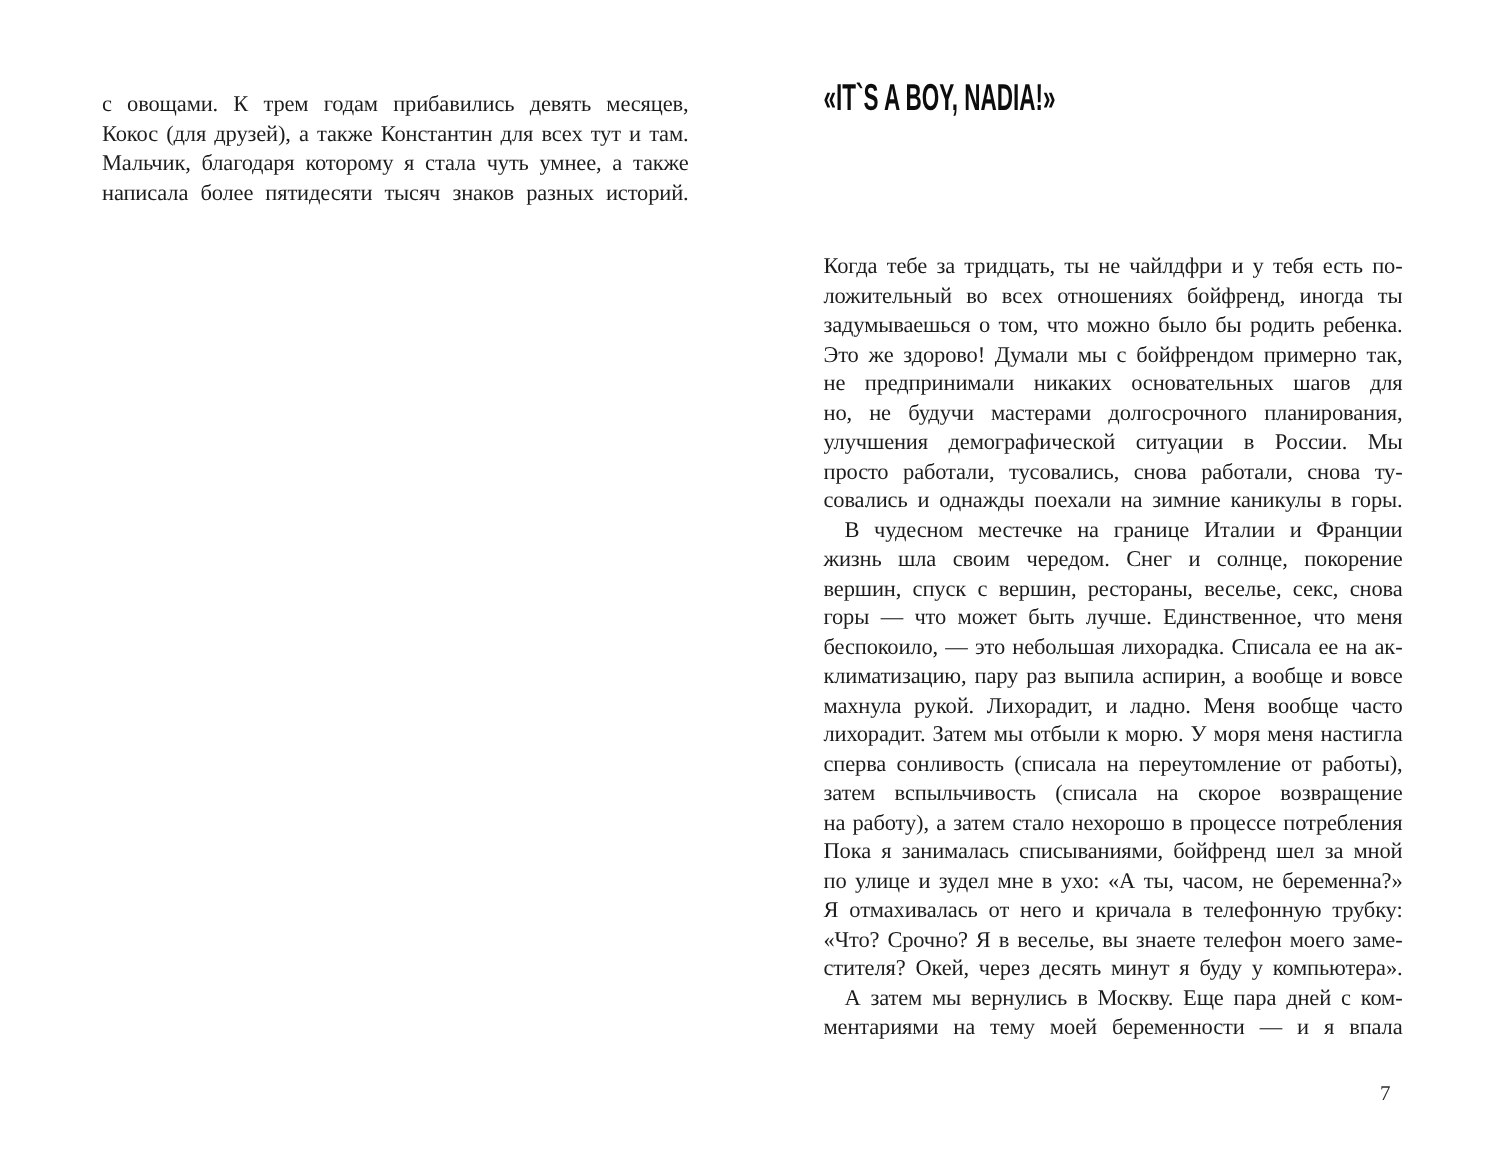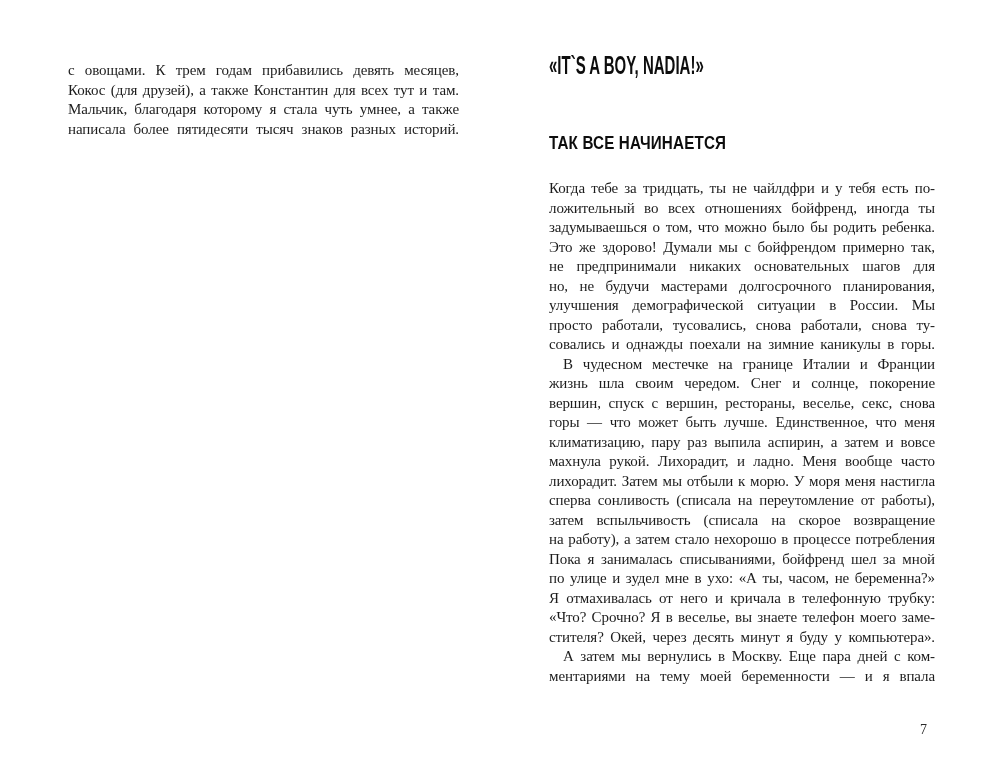--- a/index.html
+++ b/index.html
@@ -75,21 +75,21 @@
     font-size: 19px;
     line-height: 20px;
     color: #0d0d0d;
     letter-spacing: 0.2px;
     white-space: nowrap;
     transform: scaleX(0.80);
     transform-origin: 0 50%;
   }
   .body-block {
     position: absolute;
-    top: 179px;
+    top: 169px;
     left: 0;
     width: 386px;
   }
   .page-number {
     position: absolute;
     top: 721px;
     right: 8px;
     font-size: 14px;
     line-height: 18px;
     color: #2a2a2a;
@@ -107,38 +107,36 @@
         <div class="bline">Кокос (для друзей), а также Константин для всех тут и там.</div>
         <div class="bline">Мальчик, благодаря которому я стала чуть умнее, а также</div>
         <div class="bline">написала более пятидесяти тысяч знаков разных историй.</div>
       </div>
   </div>
 
   <div class="col-right">
     <div class="chapter-title">
       <span class="condensed">«IT`S A BOY, NADIA!»</span>
     </div>
-    <div class="section-title">
-      <span class="condensed">ТАК ВСЕ НАЧИНАЕТСЯ</span>
-    </div>
     <div class="body-block">
         <div class="bline">Когда тебе за тридцать, ты не чайлдфри и у тебя есть по-</div>
         <div class="bline">ложительный во всех отношениях бойфренд, иногда ты</div>
         <div class="bline">задумываешься о том, что можно было бы родить ребенка.</div>
         <div class="bline">Это же здорово! Думали мы с бойфрендом примерно так,</div>
         <div class="bline">не предпринимали никаких основательных шагов для</div>
         <div class="bline">но, не будучи мастерами долгосрочного планирования,</div>
         <div class="bline">улучшения демографической ситуации в России. Мы</div>
         <div class="bline">просто работали, тусовались, снова работали, снова ту-</div>
         <div class="bline">совались и однажды поехали на зимние каникулы в горы.</div>
         <div class="bline indent">В чудесном местечке на границе Италии и Франции</div>
         <div class="bline">жизнь шла своим чередом. Снег и солнце, покорение</div>
         <div class="bline">вершин, спуск с вершин, рестораны, веселье, секс, снова</div>
         <div class="bline">горы — что может быть лучше. Единственное, что меня</div>
-        <div class="bline">климатизацию, пару раз выпила аспирин, а затем и вовсе</div>
+        <div class="bline">беспокоило, — это небольшая лихорадка. Списала ее на ак-</div>
+        <div class="bline">климатизацию, пару раз выпила аспирин, а вообще и вовсе</div>
         <div class="bline">махнула рукой. Лихорадит, и ладно. Меня вообще часто</div>
         <div class="bline">лихорадит. Затем мы отбыли к морю. У моря меня настигла</div>
         <div class="bline">сперва сонливость (списала на переутомление от работы),</div>
         <div class="bline">затем вспыльчивость (списала на скорое возвращение</div>
         <div class="bline">на работу), а затем стало нехорошо в процессе потребления</div>
         <div class="bline">Пока я занималась списываниями, бойфренд шел за мной</div>
         <div class="bline">по улице и зудел мне в ухо: «А ты, часом, не беременна?»</div>
         <div class="bline">Я отмахивалась от него и кричала в телефонную трубку:</div>
         <div class="bline">«Что? Срочно? Я в веселье, вы знаете телефон моего заме-</div>
         <div class="bline">стителя? Окей, через десять минут я буду у компьютера».</div>

